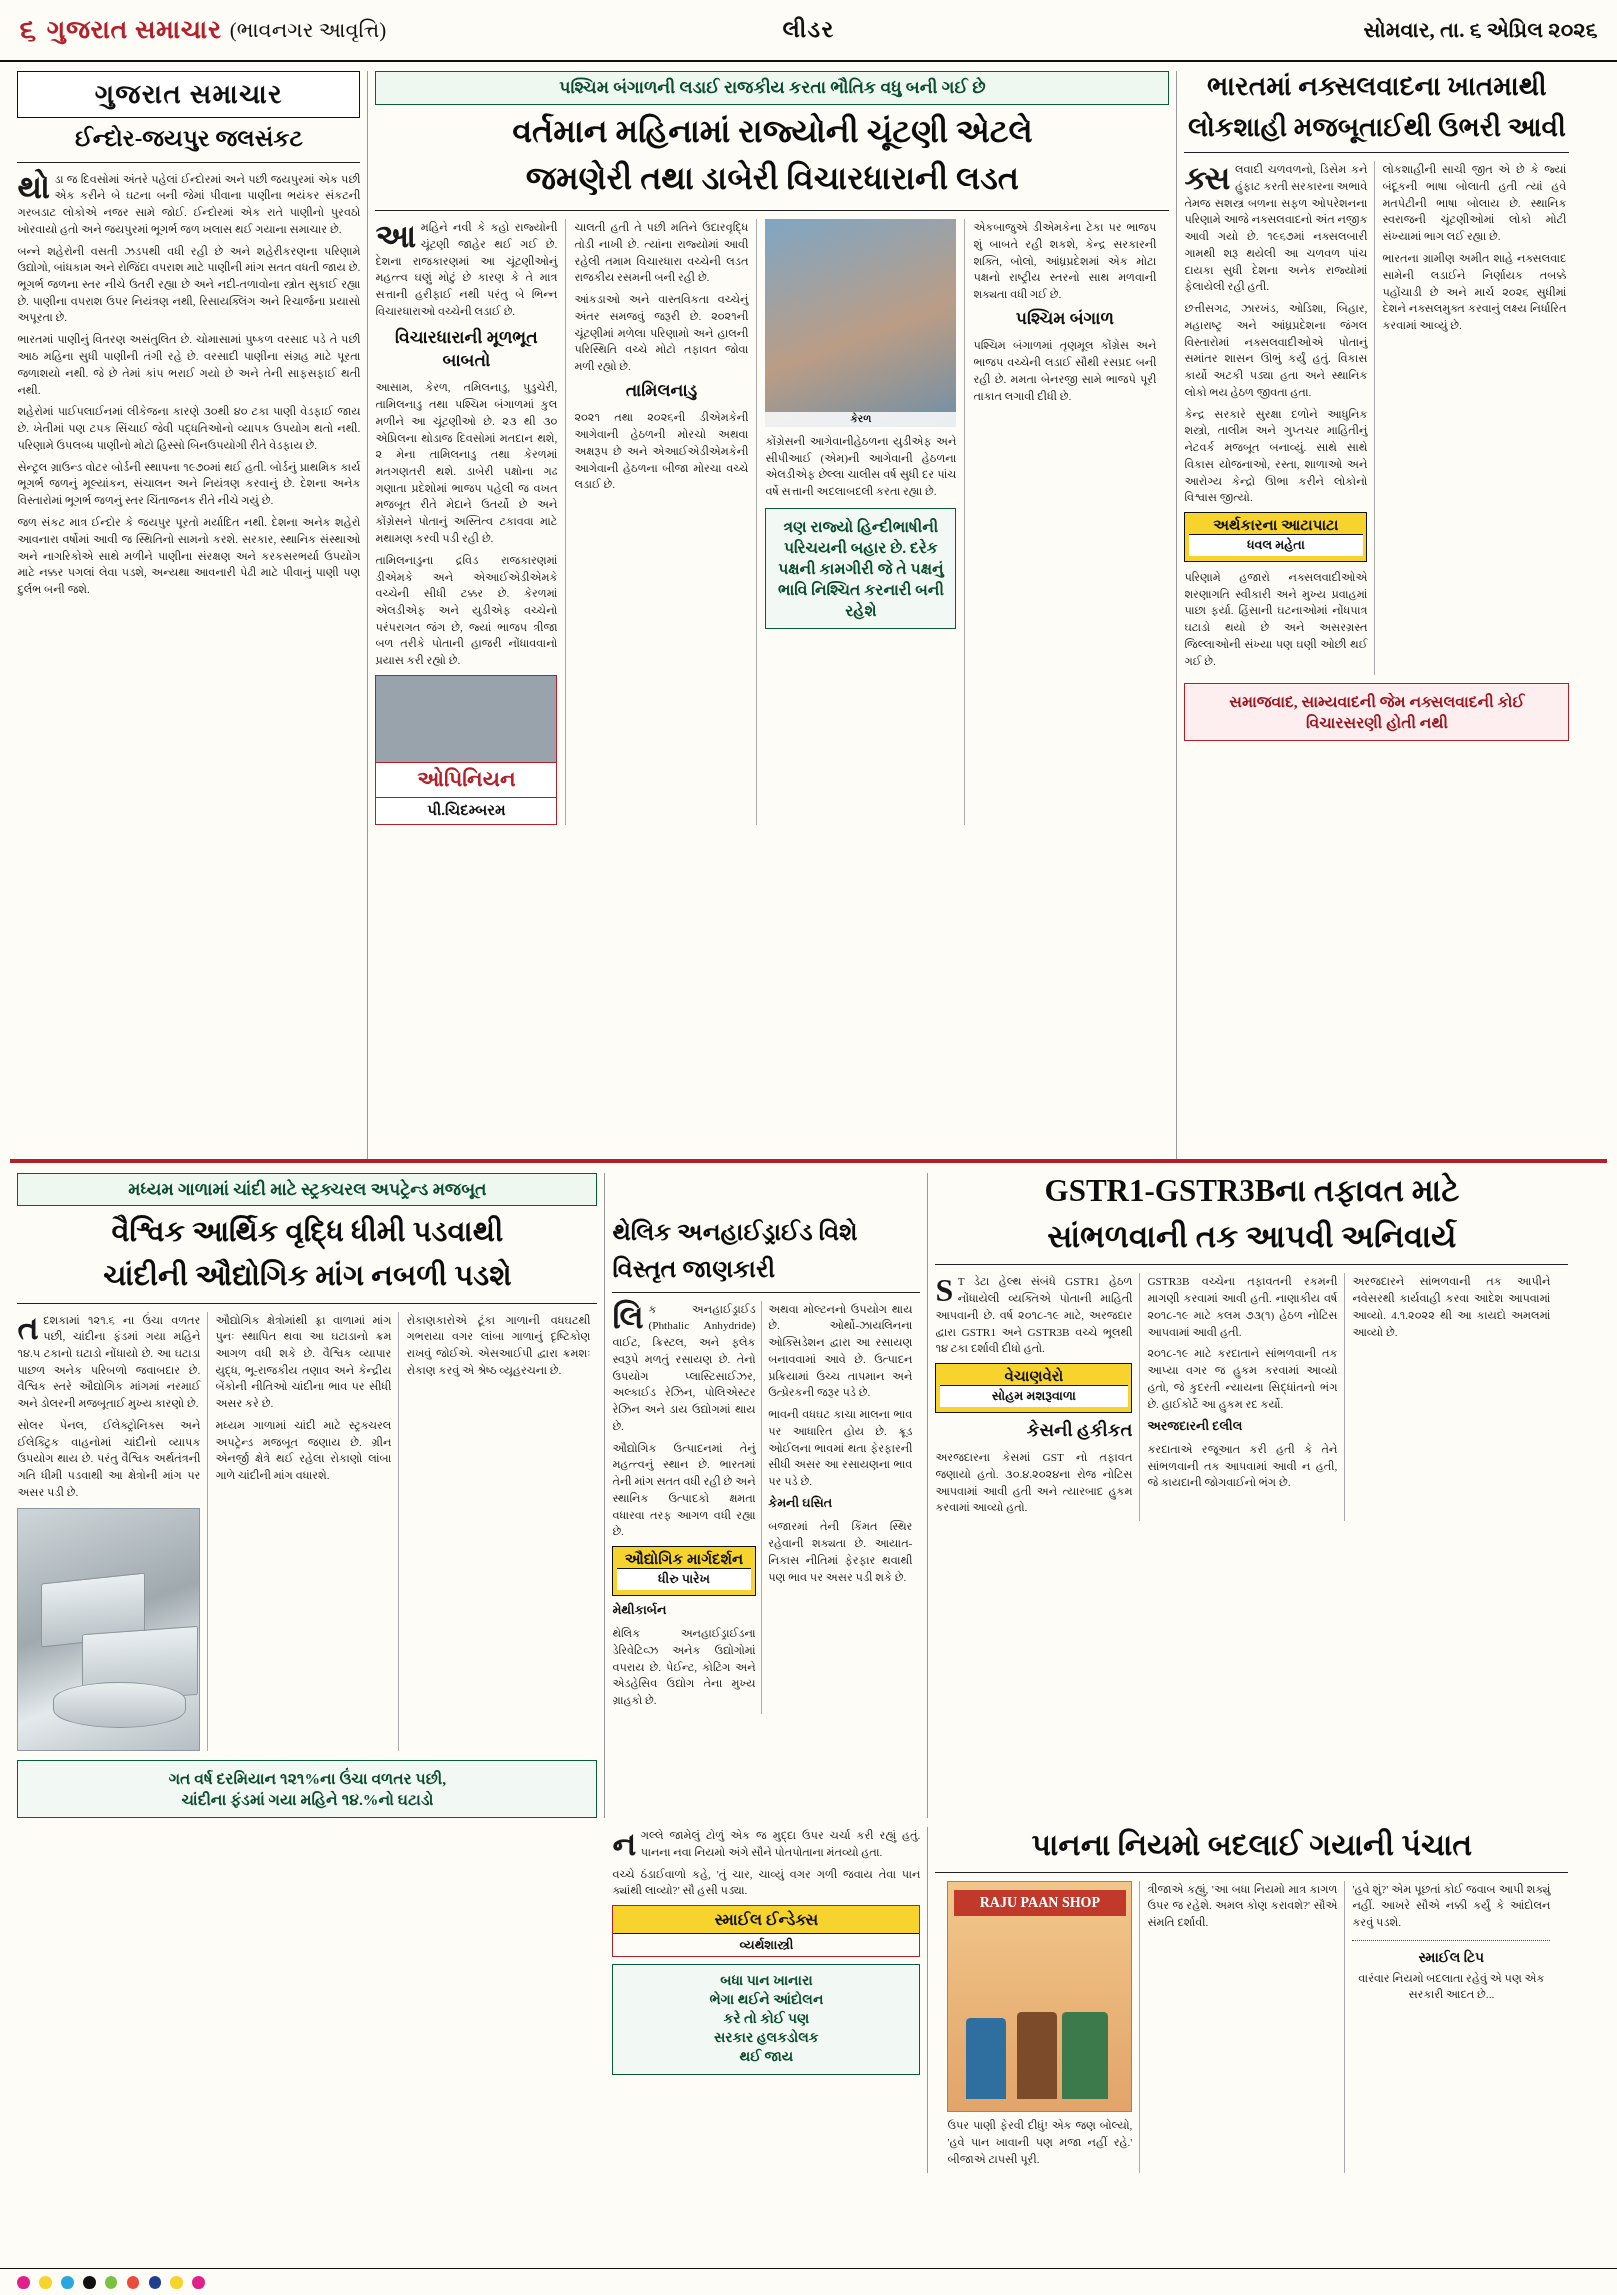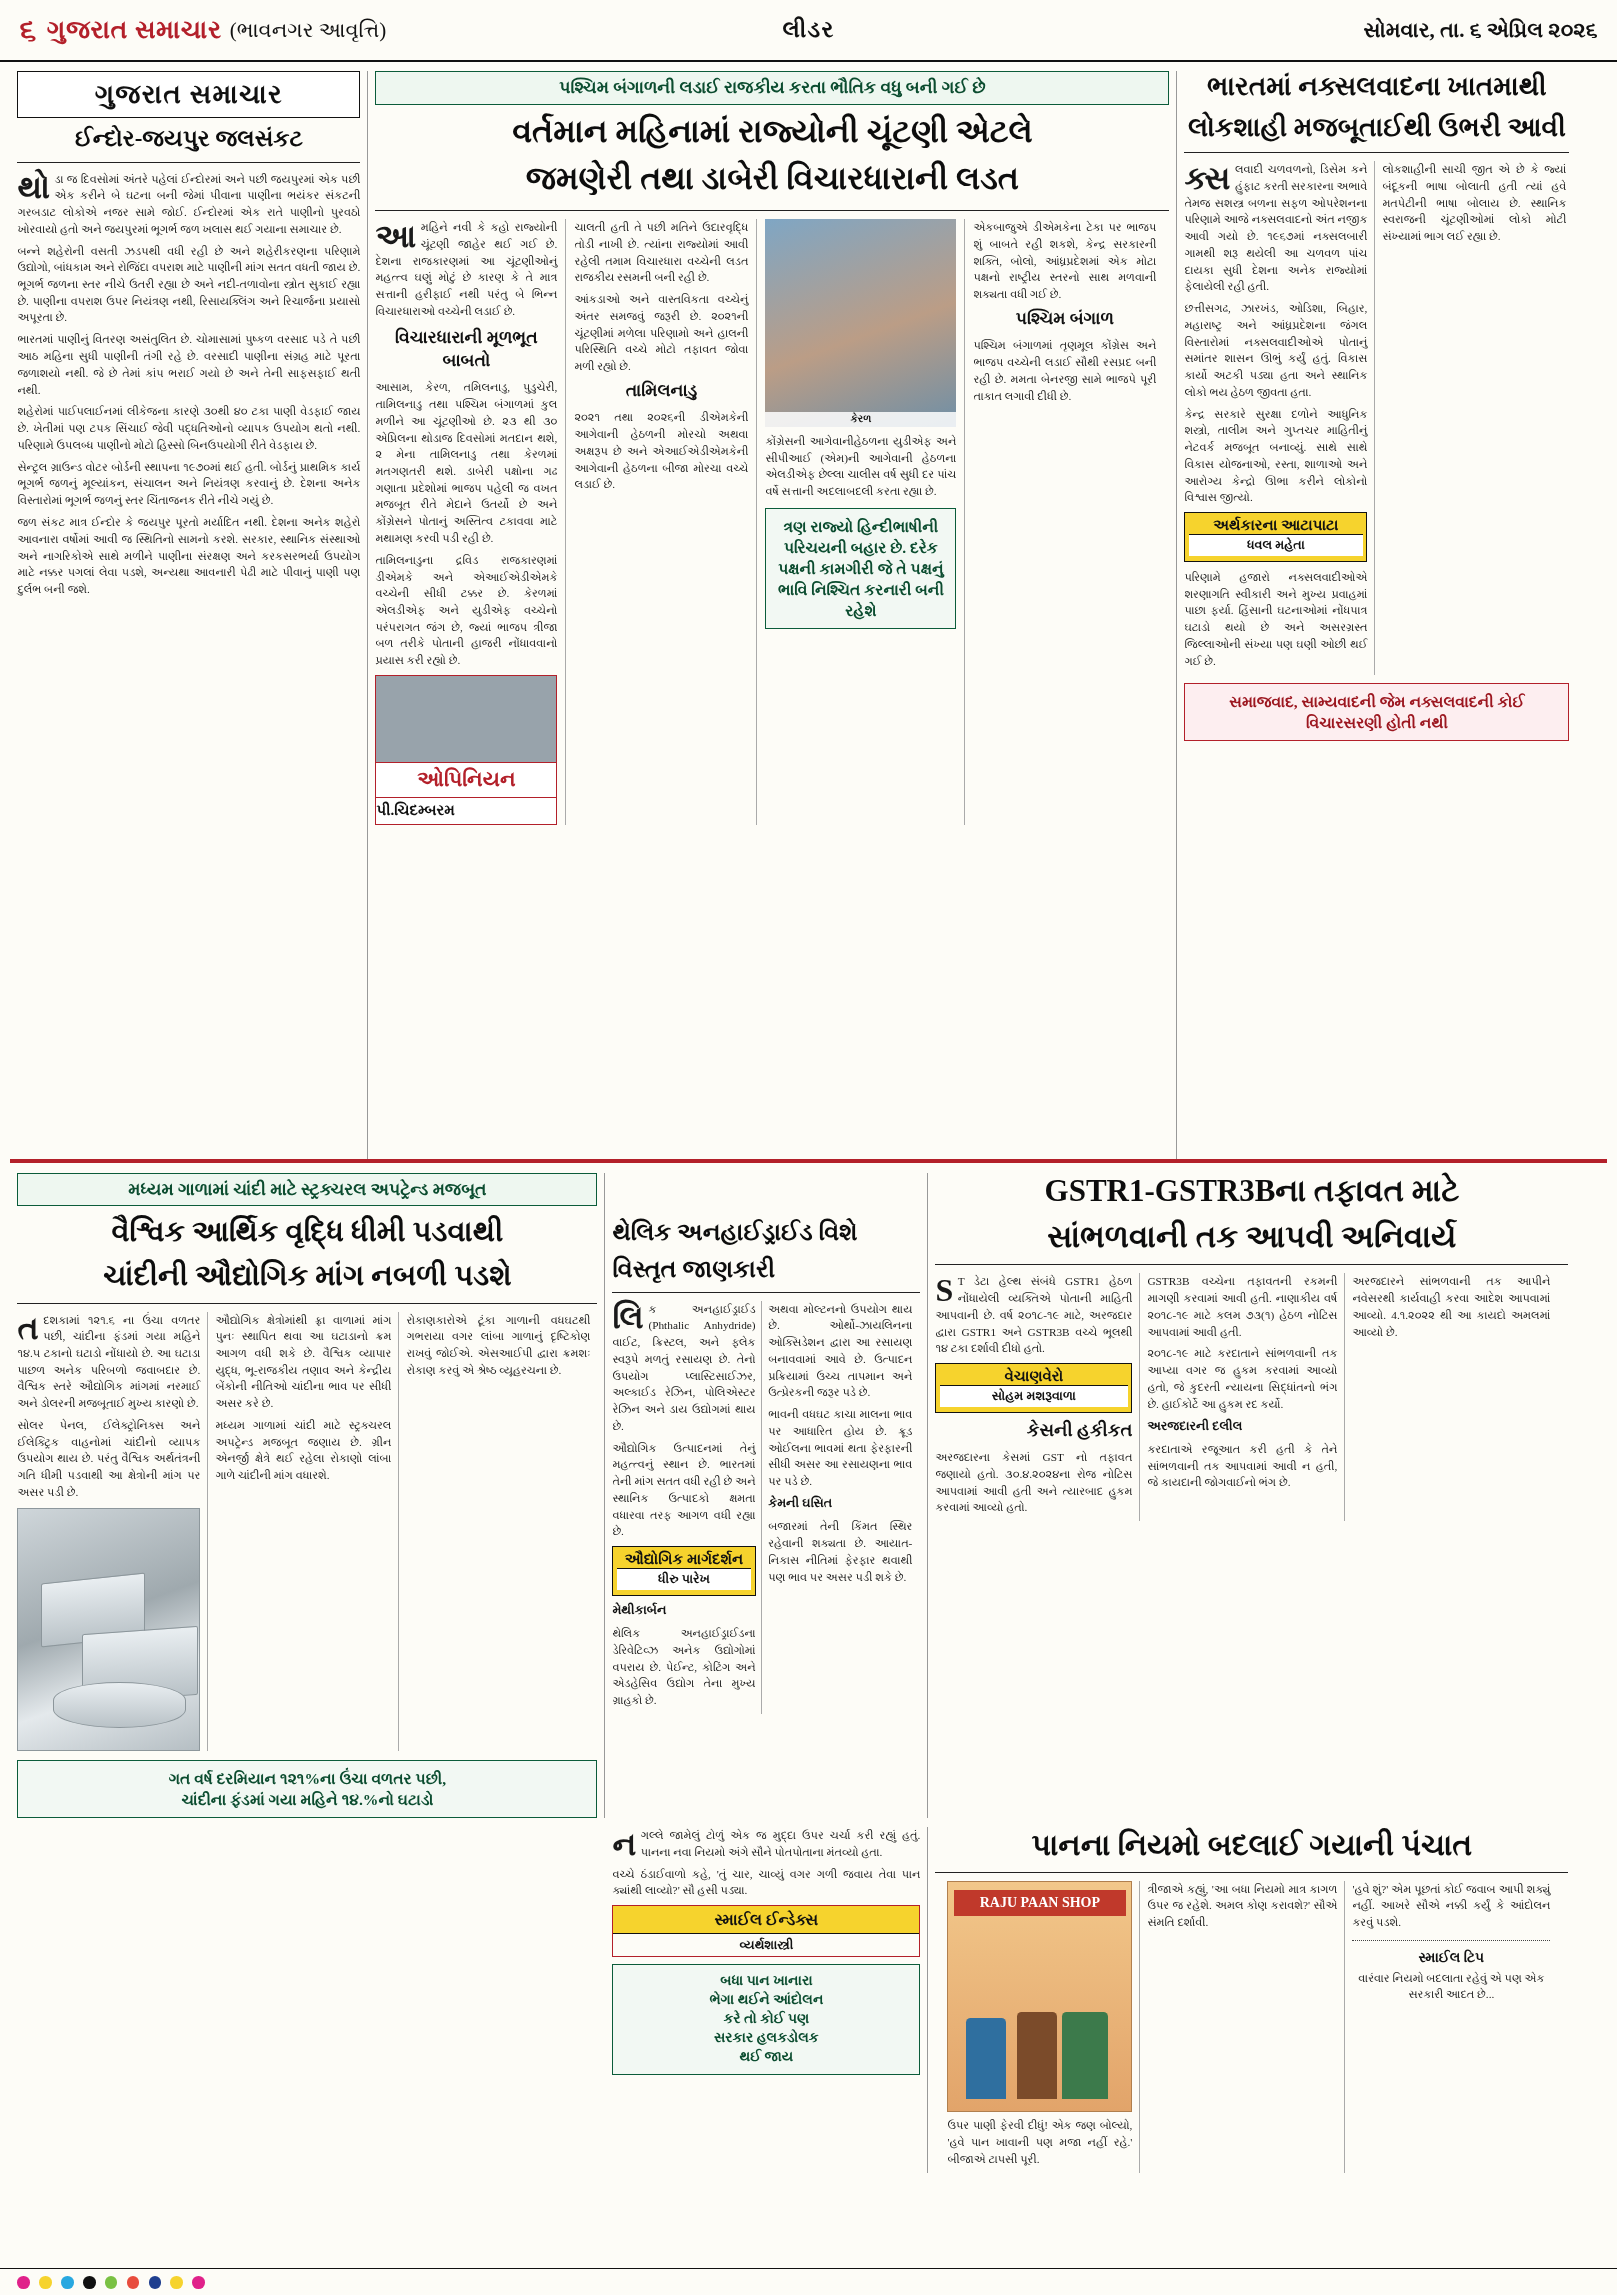--- a/index.html
+++ b/index.html
@@ -97,21 +97,21 @@
     background:rgba(255,255,255,0.85); font-size:10.4px; text-align:center;
     padding:1.7px 0; font-weight:bold;
   }
 
   
   .op-box { border:1.7px solid #b3202a; margin-top:5.8px; }
   .op-title {
     background:#fff; color:#b3202a; font-size:21px; font-weight:bold;
     text-align:center; padding:4.6px 0; border-bottom:1.7px solid #b3202a;
   }
-  .op-name { font-size:15px; font-weight:bold; text-align:left; padding:4.6px 0; background:#fff; }
+  .op-name { font-size:15px; font-weight:bold; text-align:center; padding:4.6px 0; background:#fff; }
 
   
   .tag {
     background:#f6d32d; border:1.2px solid #111; text-align:center;
     font-weight:bold; font-size:15px; padding:4.6px 3.5px; position:relative;
     width:139px; margin:5.8px auto 0 auto;
   }
   .tag .auth { display:block; font-size:12.7px; font-weight:bold; background:#fff; border-top:1.2px solid #111; padding:3px 0;}
 
   .box-quote {
@@ -254,20 +254,21 @@
             <span>અર્થકારના આટાપાટા</span>
             <span class="auth">ધવલ મહેતા</span>
           </div>
           <div class="body-text" style="margin-top:7px;">
             <p>પરિણામે હજારો નક્સલવાદીઓએ શરણાગતિ સ્વીકારી અને મુખ્ય પ્રવાહમાં પાછા ફર્યા. હિંસાની ઘટનાઓમાં નોંધપાત્ર ઘટાડો થયો છે અને અસરગ્રસ્ત જિલ્લાઓની સંખ્યા પણ ઘણી ઓછી થઈ ગઈ છે.</p>
           </div>
         </div>
         <div style="width:191px;padding-left:7px;">
           <div class="body-text">
             <p>લોકશાહીની સાચી જીત એ છે કે જ્યાં બંદૂકની ભાષા બોલાતી હતી ત્યાં હવે મતપેટીની ભાષા બોલાય છે. સ્થાનિક સ્વરાજની ચૂંટણીઓમાં લોકો મોટી સંખ્યામાં ભાગ લઈ રહ્યા છે.</p>
+            <p>ભારતના ગ્રામીણ અમીત શાહે નક્સલવાદ સામેની લડાઈને નિર્ણાયક તબક્કે પહોંચાડી છે અને માર્ચ ૨૦૨૬ સુધીમાં દેશને નક્સલમુક્ત કરવાનું લક્ષ્ય નિર્ધારિત કરવામાં આવ્યું છે.</p>
           </div>
         </div>
       </div>
       <div class="box-quote red" style="margin-top:8px;">સમાજવાદ, સામ્યવાદની જેમ નક્સલવાદની કોઈ વિચારસરણી હોતી નથી</div>
     </div>
   </div>
 
   <div class="redline" style="margin:0 10.4px;"></div>
 
   <div class="cols" style="padding-top:10.4px;">

